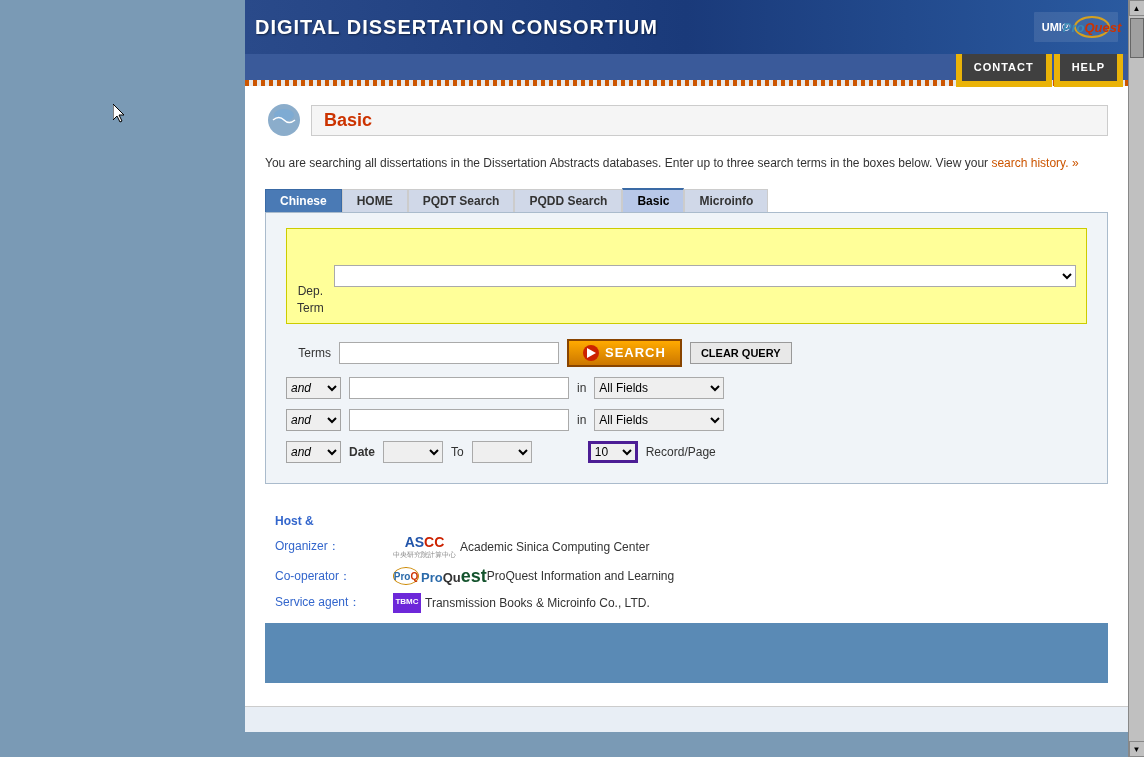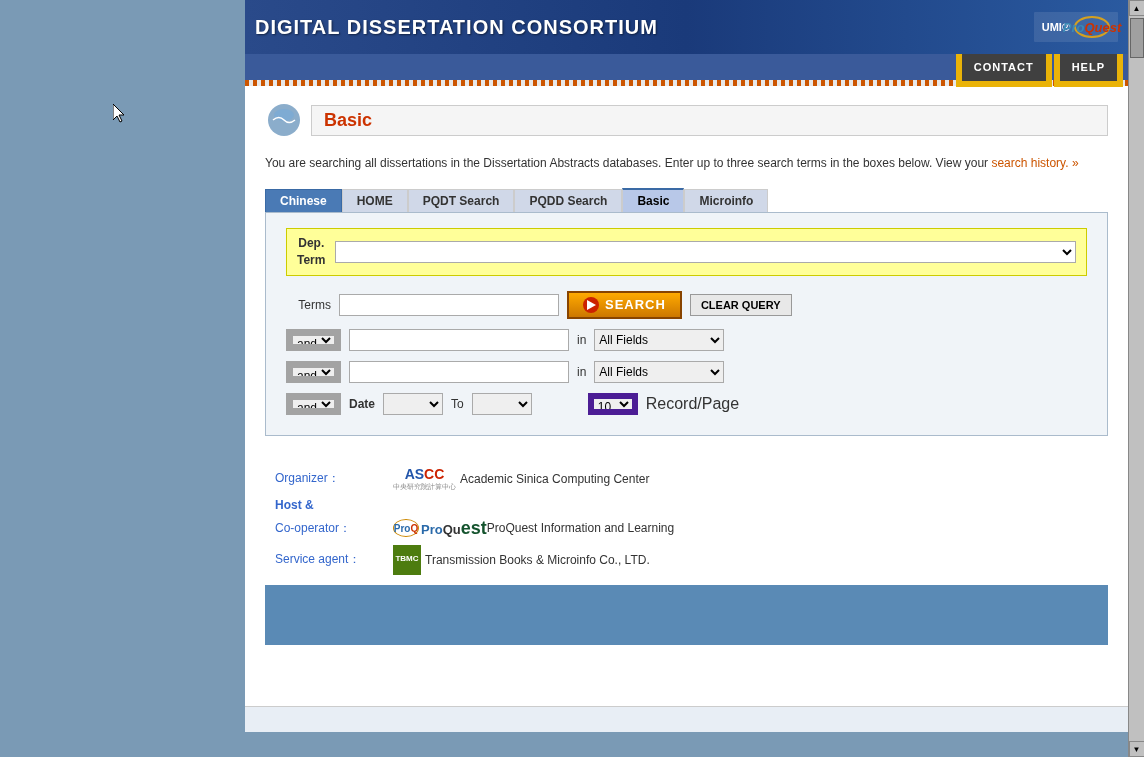--- a/index.html
+++ b/index.html
@@ -199,24 +199,25 @@
       background: #ffff99;
       border: 1px solid #cccc00;
       display: flex;
       align-items: center;
       gap: 10px;
       padding: 6px 10px;
       margin-bottom: 15px;
     }
     .dep-term-label {
       font-size: 12px;
-      font-weight: bold;
+      font-weight: normal;
       color: #333;
       text-align: center;
       line-height: 1.4;
+      margin-top: 48px;
     }
     .dep-term-select {
       flex: 1;
       height: 22px;
       border: 1px solid #aaa;
       background: white;
       font-size: 12px;
     }
 
     .terms-row {
@@ -279,22 +280,23 @@
 
     .and-row {
       display: flex;
       align-items: center;
       gap: 8px;
       margin-bottom: 10px;
     }
     .and-select {
       width: 55px;
       height: 22px;
-      border: 7px solid #a3a3a3;
-      font-size: 12px;
+      border: 1px solid #a3a3a3;
+      font-size: 12px;
+      font-style: italic;
     }
     .and-input {
       width: 220px;
       height: 22px;
       border: 1px solid #aaa;
       font-size: 12px;
       padding: 2px 4px;
     }
     .in-label {
       font-size: 12px;
@@ -330,25 +332,25 @@
     }
     .to-select {
       width: 60px;
       height: 22px;
       border: 1px solid #aaa;
       font-size: 12px;
     }
     .record-select {
       width: 50px;
       height: 22px;
-      border: 6px solid #4c1d95;
+      border: 3px solid #4c1d95;
       font-size: 12px;
     }
     .record-label {
-      font-size: 16px;
+      font-size: 12px;
       color: #333;
     }
 
     
     .footer-info {
       margin-top: 30px;
       padding: 0 10px;
     }
     .host-label {
       color: #3366cc;
@@ -378,22 +380,22 @@
     .pq-pro { color: #2a6aaa; font-weight: bold; font-size: 13px; }
     .pq-quest { color: #14532d; font-weight: bold; font-size: 18px; }
 
     .tbmc-logo {
       display: flex;
       align-items: center;
       gap: 4px;
     }
     .tbmc-box {
       width: 28px;
-      height: 30px;
-      background: #4d7c0f;
+      height: 20px;
+      background: #6d28d9;
       color: white;
       font-size: 8px;
       font-weight: bold;
       display: flex;
       align-items: center;
       justify-content: center;
       line-height: 1.1;
     }
 
     .blue-footer {
@@ -560,31 +562,31 @@
         <select class="record-select">
           <option>10</option>
         </select>
         <span class="record-label">Record/Page</span>
       </div>
 
     </div>
 
     <div class="footer-info">
       <div class="org-row">
+        <span class="host-label">Host &amp;</span>
+      </div>
+      <div class="org-row">
         <span class="org-label">Organizer：</span>
         <span style="display:flex;align-items:center;gap:4px;">
           <span style="display:flex;flex-direction:column;align-items:center;">
             <span class="ascc-logo" style="font-weight:bold;color:#2255aa;font-size:14px;">AS<span style="color:#cc2200;">CC</span></span>
             <span class="ascc-sub" style="font-size:7px;color:#888;">中央研究院計算中心</span>
           </span>
           <span class="org-text">Academic Sinica Computing Center</span>
         </span>
-      </div>
-      <div class="org-row">
-        <span class="host-label">Host &amp;</span>
       </div>
       <div class="org-row">
         <span class="org-label">Co-operator：</span>
         <span class="proquest-inline">
           <span style="display:inline-block;width:26px;height:18px;border:1.5px solid #cc8800;border-radius:50%;vertical-align:middle;position:relative;margin-right:2px;">
             <span style="position:absolute;left:50%;top:50%;transform:translate(-50%,-50%);font-weight:bold;font-size:10px;"><span style="color:#2a6aaa;">Pro</span><span style="color:#cc3300;">Q</span></span>
           </span>
           <span style="font-weight:bold;font-size:13px;"><span class="pq-pro">Pro</span><span style="font-weight:bold;font-size:13px;color:#333;">Qu</span><span class="pq-quest">est</span></span>
           <span class="org-text">ProQuest Information and Learning</span>
         </span>

